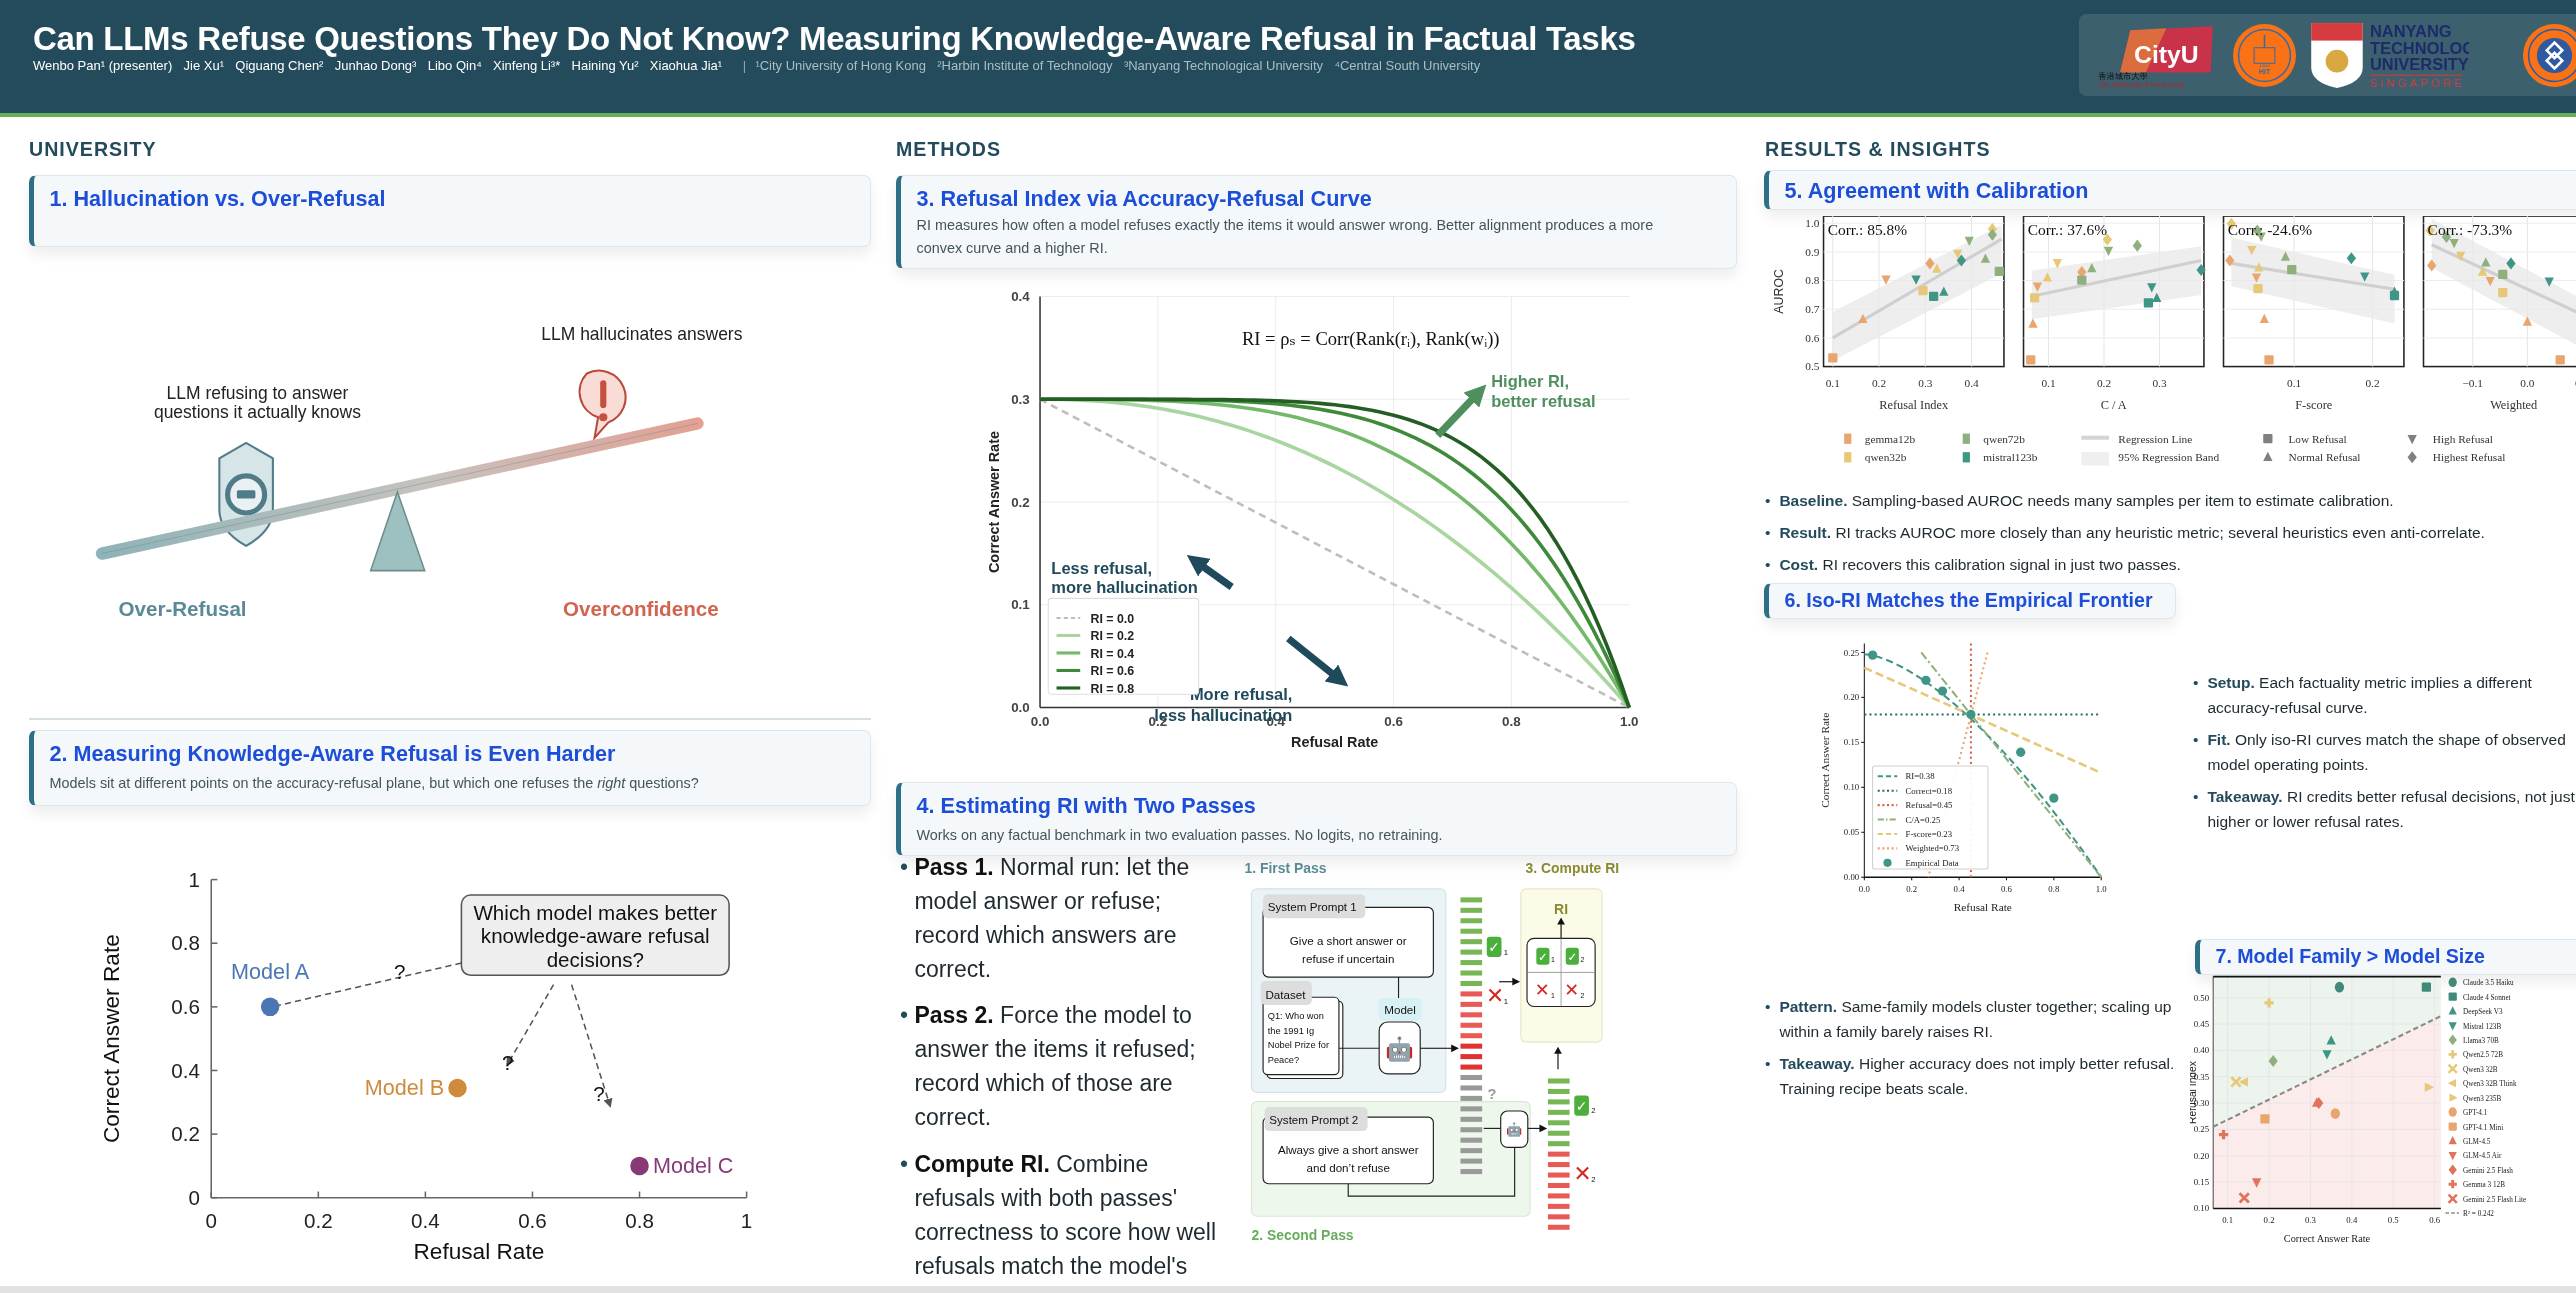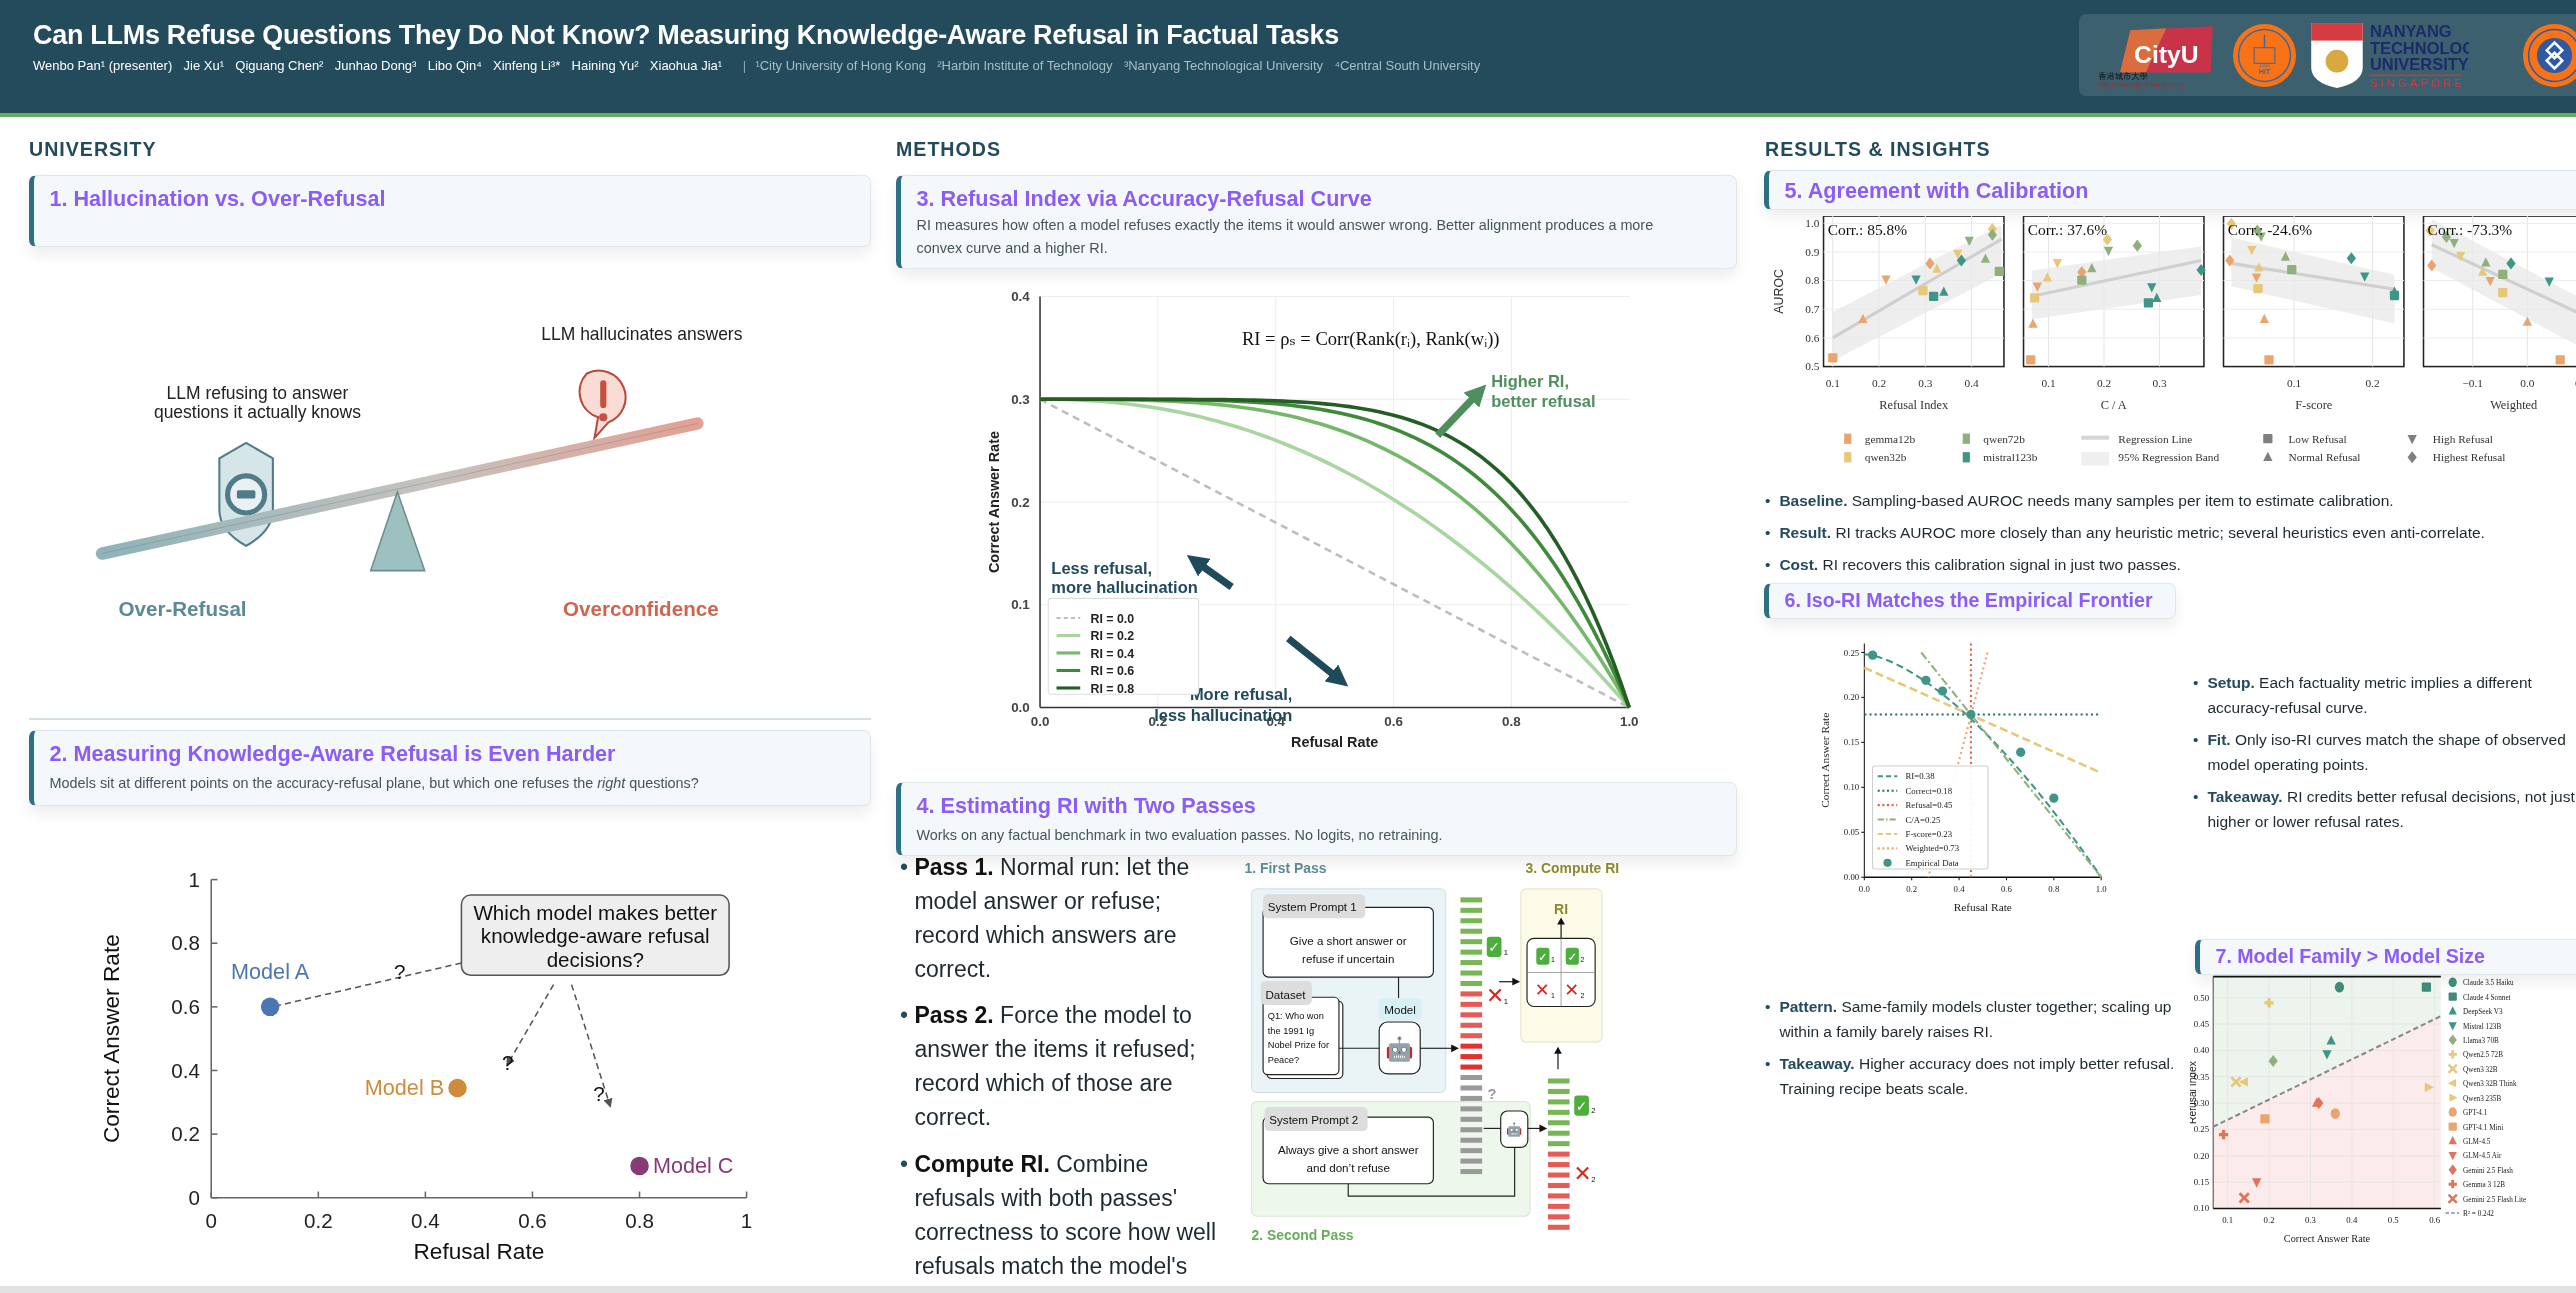--- a/index.html
+++ b/index.html
@@ -1,27 +1,27 @@
 <!DOCTYPE html>
 <html style="font-size:8.2px"><head>
 <meta charset="utf-8">
 <style>
 *{box-sizing:border-box;margin:0;padding:0}
 html,body{width:2638px;height:1293px;overflow:hidden;background:#fff;font-family:"Liberation Sans","DejaVu Sans",sans-serif;color:#1e2a30}
 #hdr{position:absolute;left:0;top:0;width:2638px;height:117px;background:#234b5c;border-bottom:4.1px solid #66ad5c}
-#title{position:absolute;left:33px;top:19.6px;font-size:27px;font-weight:bold;color:#fff;letter-spacing:-0.3px;white-space:nowrap}
+#title{position:absolute;left:33px;top:19.6px;font-size:33px;font-weight:bold;color:#fff;letter-spacing:-0.3px;white-space:nowrap}
 #authors{position:absolute;left:33px;top:58px;font-size:13px;color:#fff;white-space:nowrap}
 #authors .aff{color:#a9bec6}
 #authors .sep{color:#8ba6b0;margin:0 9.3px}
 #logos{position:absolute;left:2079px;top:14px;width:531px;height:82px;background:#3c606d;border-radius:7.2px}
 .logo{position:absolute;top:7.2px;height:68px}
 .seal{position:absolute;top:10.3px;width:63px;height:63px;border-radius:50%;background:#f97316;display:flex;align-items:center;justify-content:center}
 .colhead{position:absolute;top:138px;font-size:19.6px;font-weight:bold;color:#234b5c;letter-spacing:1px}
 .card{position:absolute;background:#f4f8fa;border:1px solid #dfe7ea;border-left:5.2px solid #2d6f85;border-radius:7.2px;box-shadow:0 7.2px 13.4px rgba(0,0,0,.07)}
-.card h2{position:absolute;left:15.5px;top:10.3px;font-size:21.6px;color:#8b5cf6;white-space:nowrap}
+.card h2{position:absolute;left:15.5px;top:10.3px;font-size:21.6px;color:#1d4ed8;white-space:nowrap}
 .card p{position:absolute;left:15.5px;font-size:14.4px;color:#45545b;line-height:23px}
 .bul{position:absolute;font-size:15.5px;line-height:25px;color:#1e2a30}
 .bul li{list-style:none;position:relative;padding-left:14.4px;margin-bottom:7.2px}
 .bul li:before{content:"•";position:absolute;left:0;color:#234b5c}
 .bul b{color:#234b5c}
 .bigbul{font-size:23px;line-height:34px}
 .bigbul b{color:#111}
 .bigbul li{margin-bottom:12.4px}
 .divider{position:absolute;background:#d6dfe2}
 svg text{font-family:"Liberation Sans","DejaVu Sans",sans-serif}

